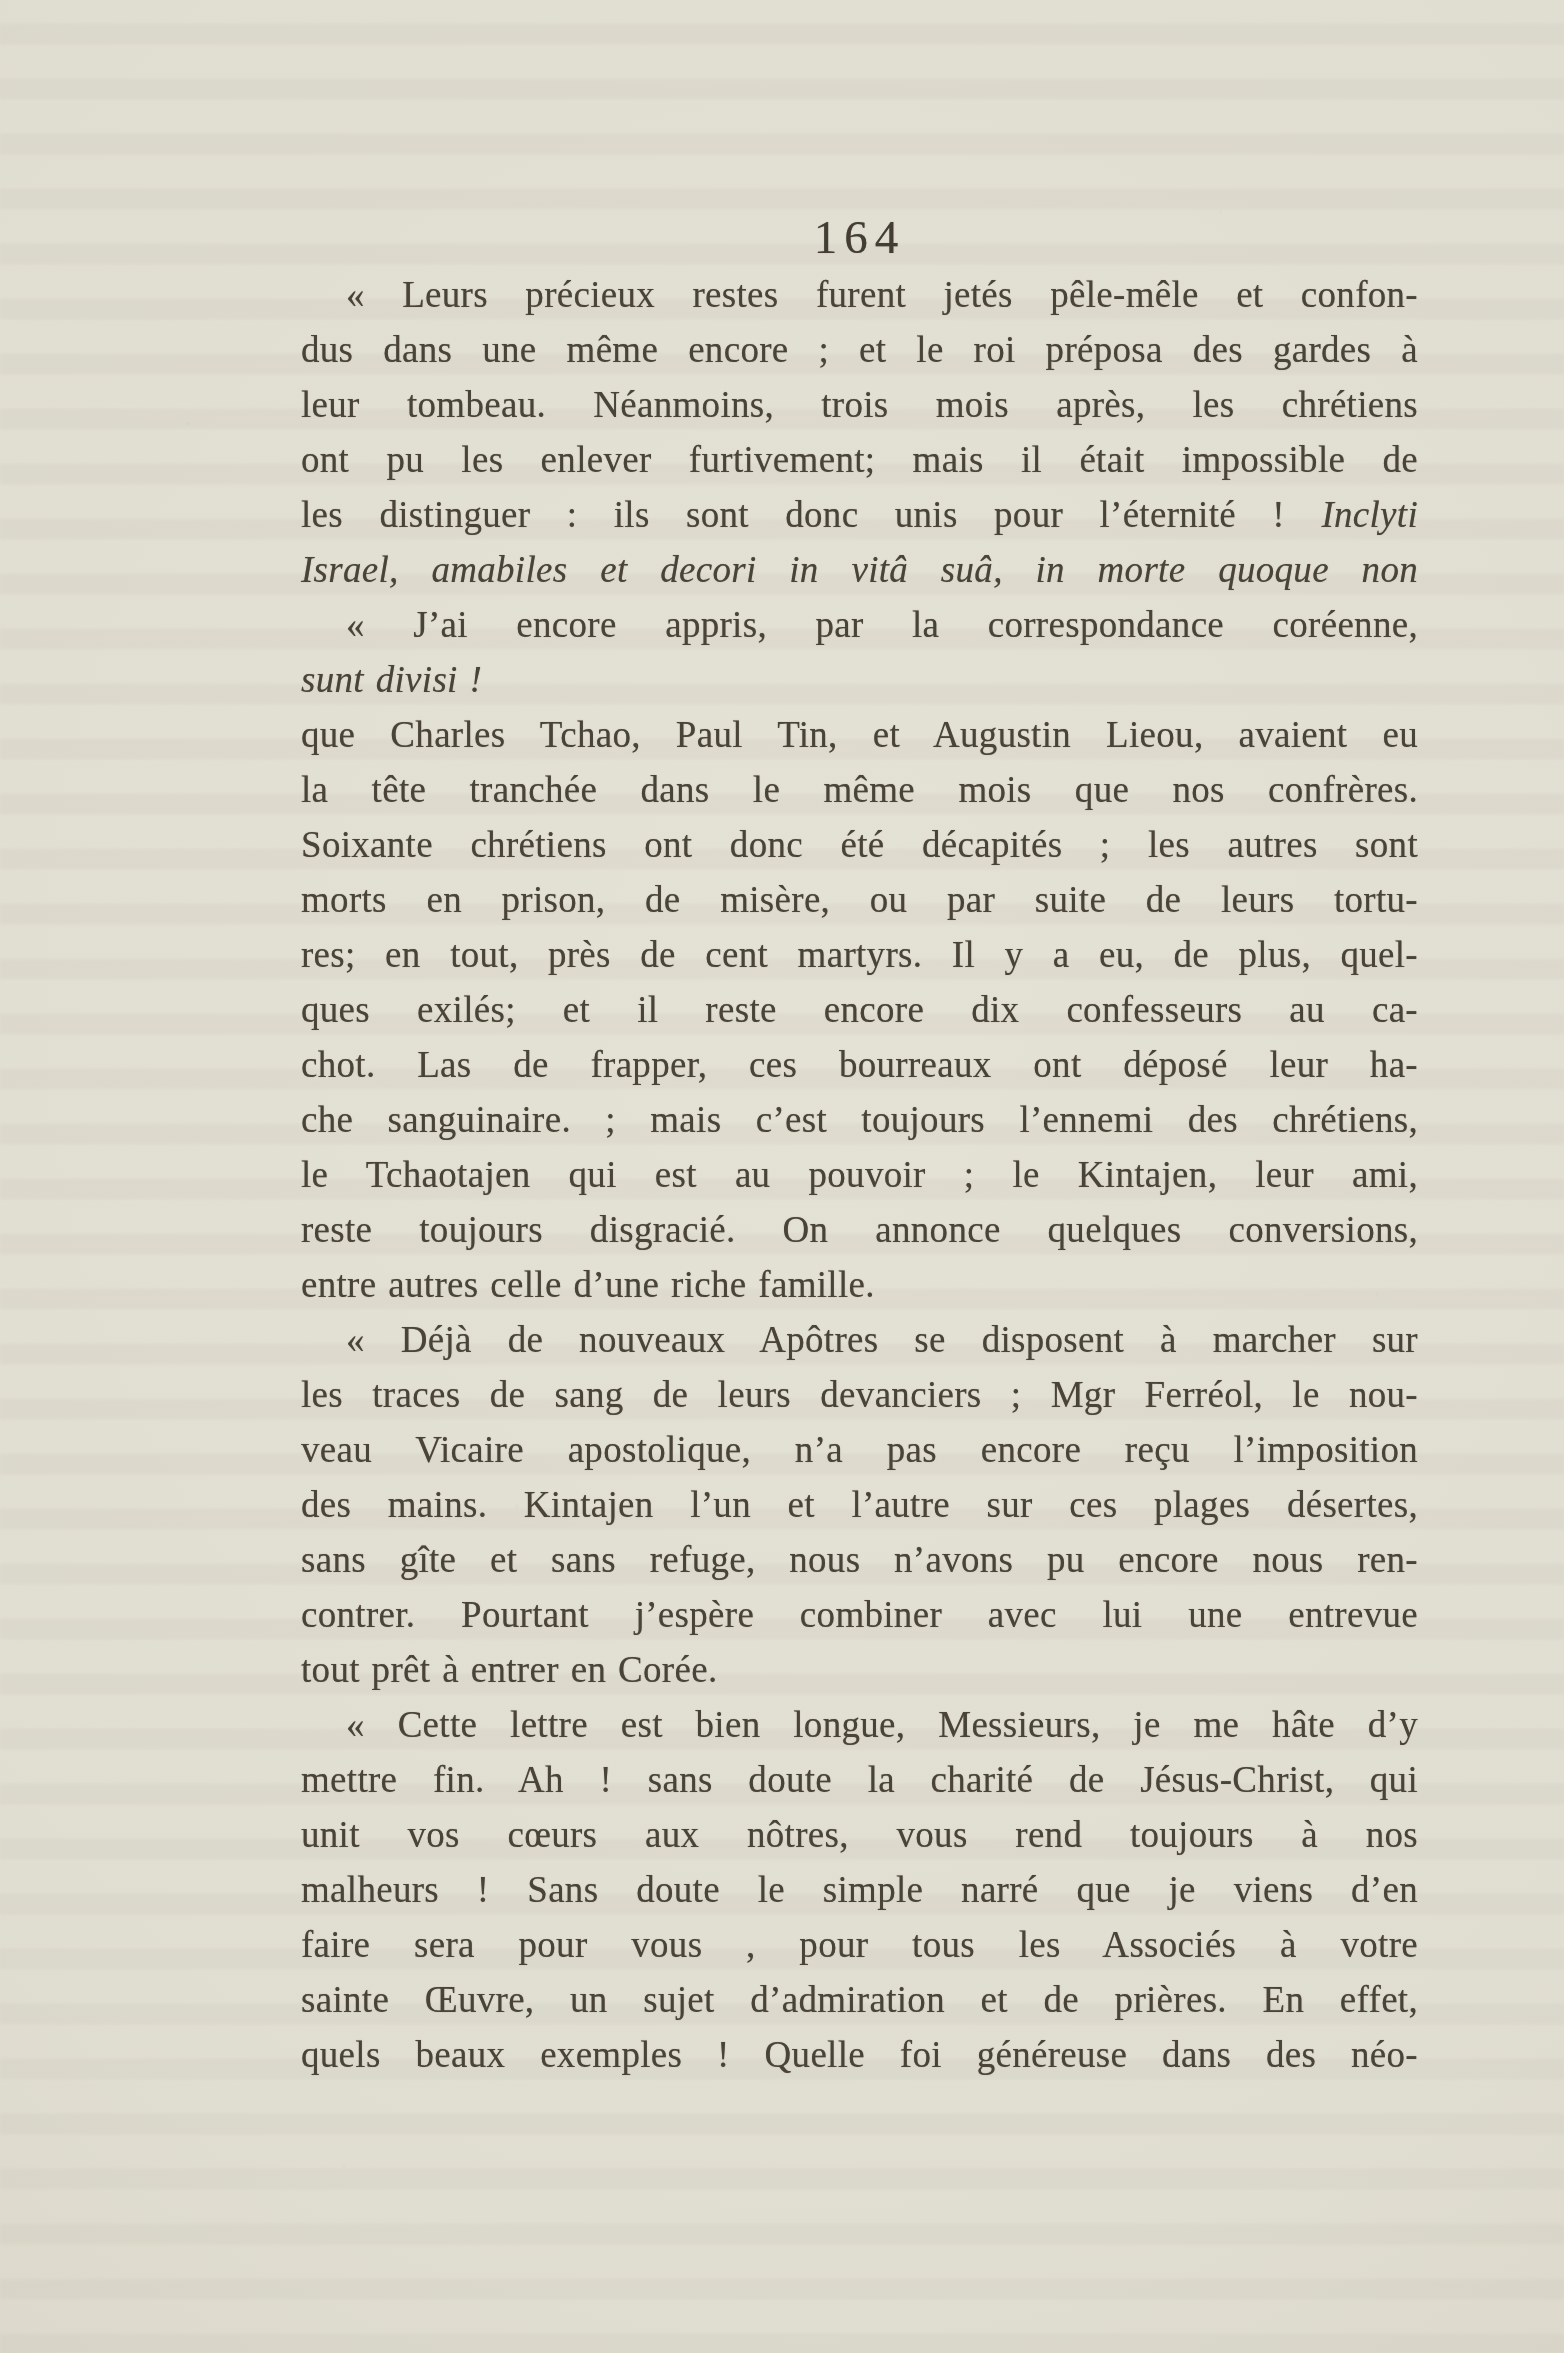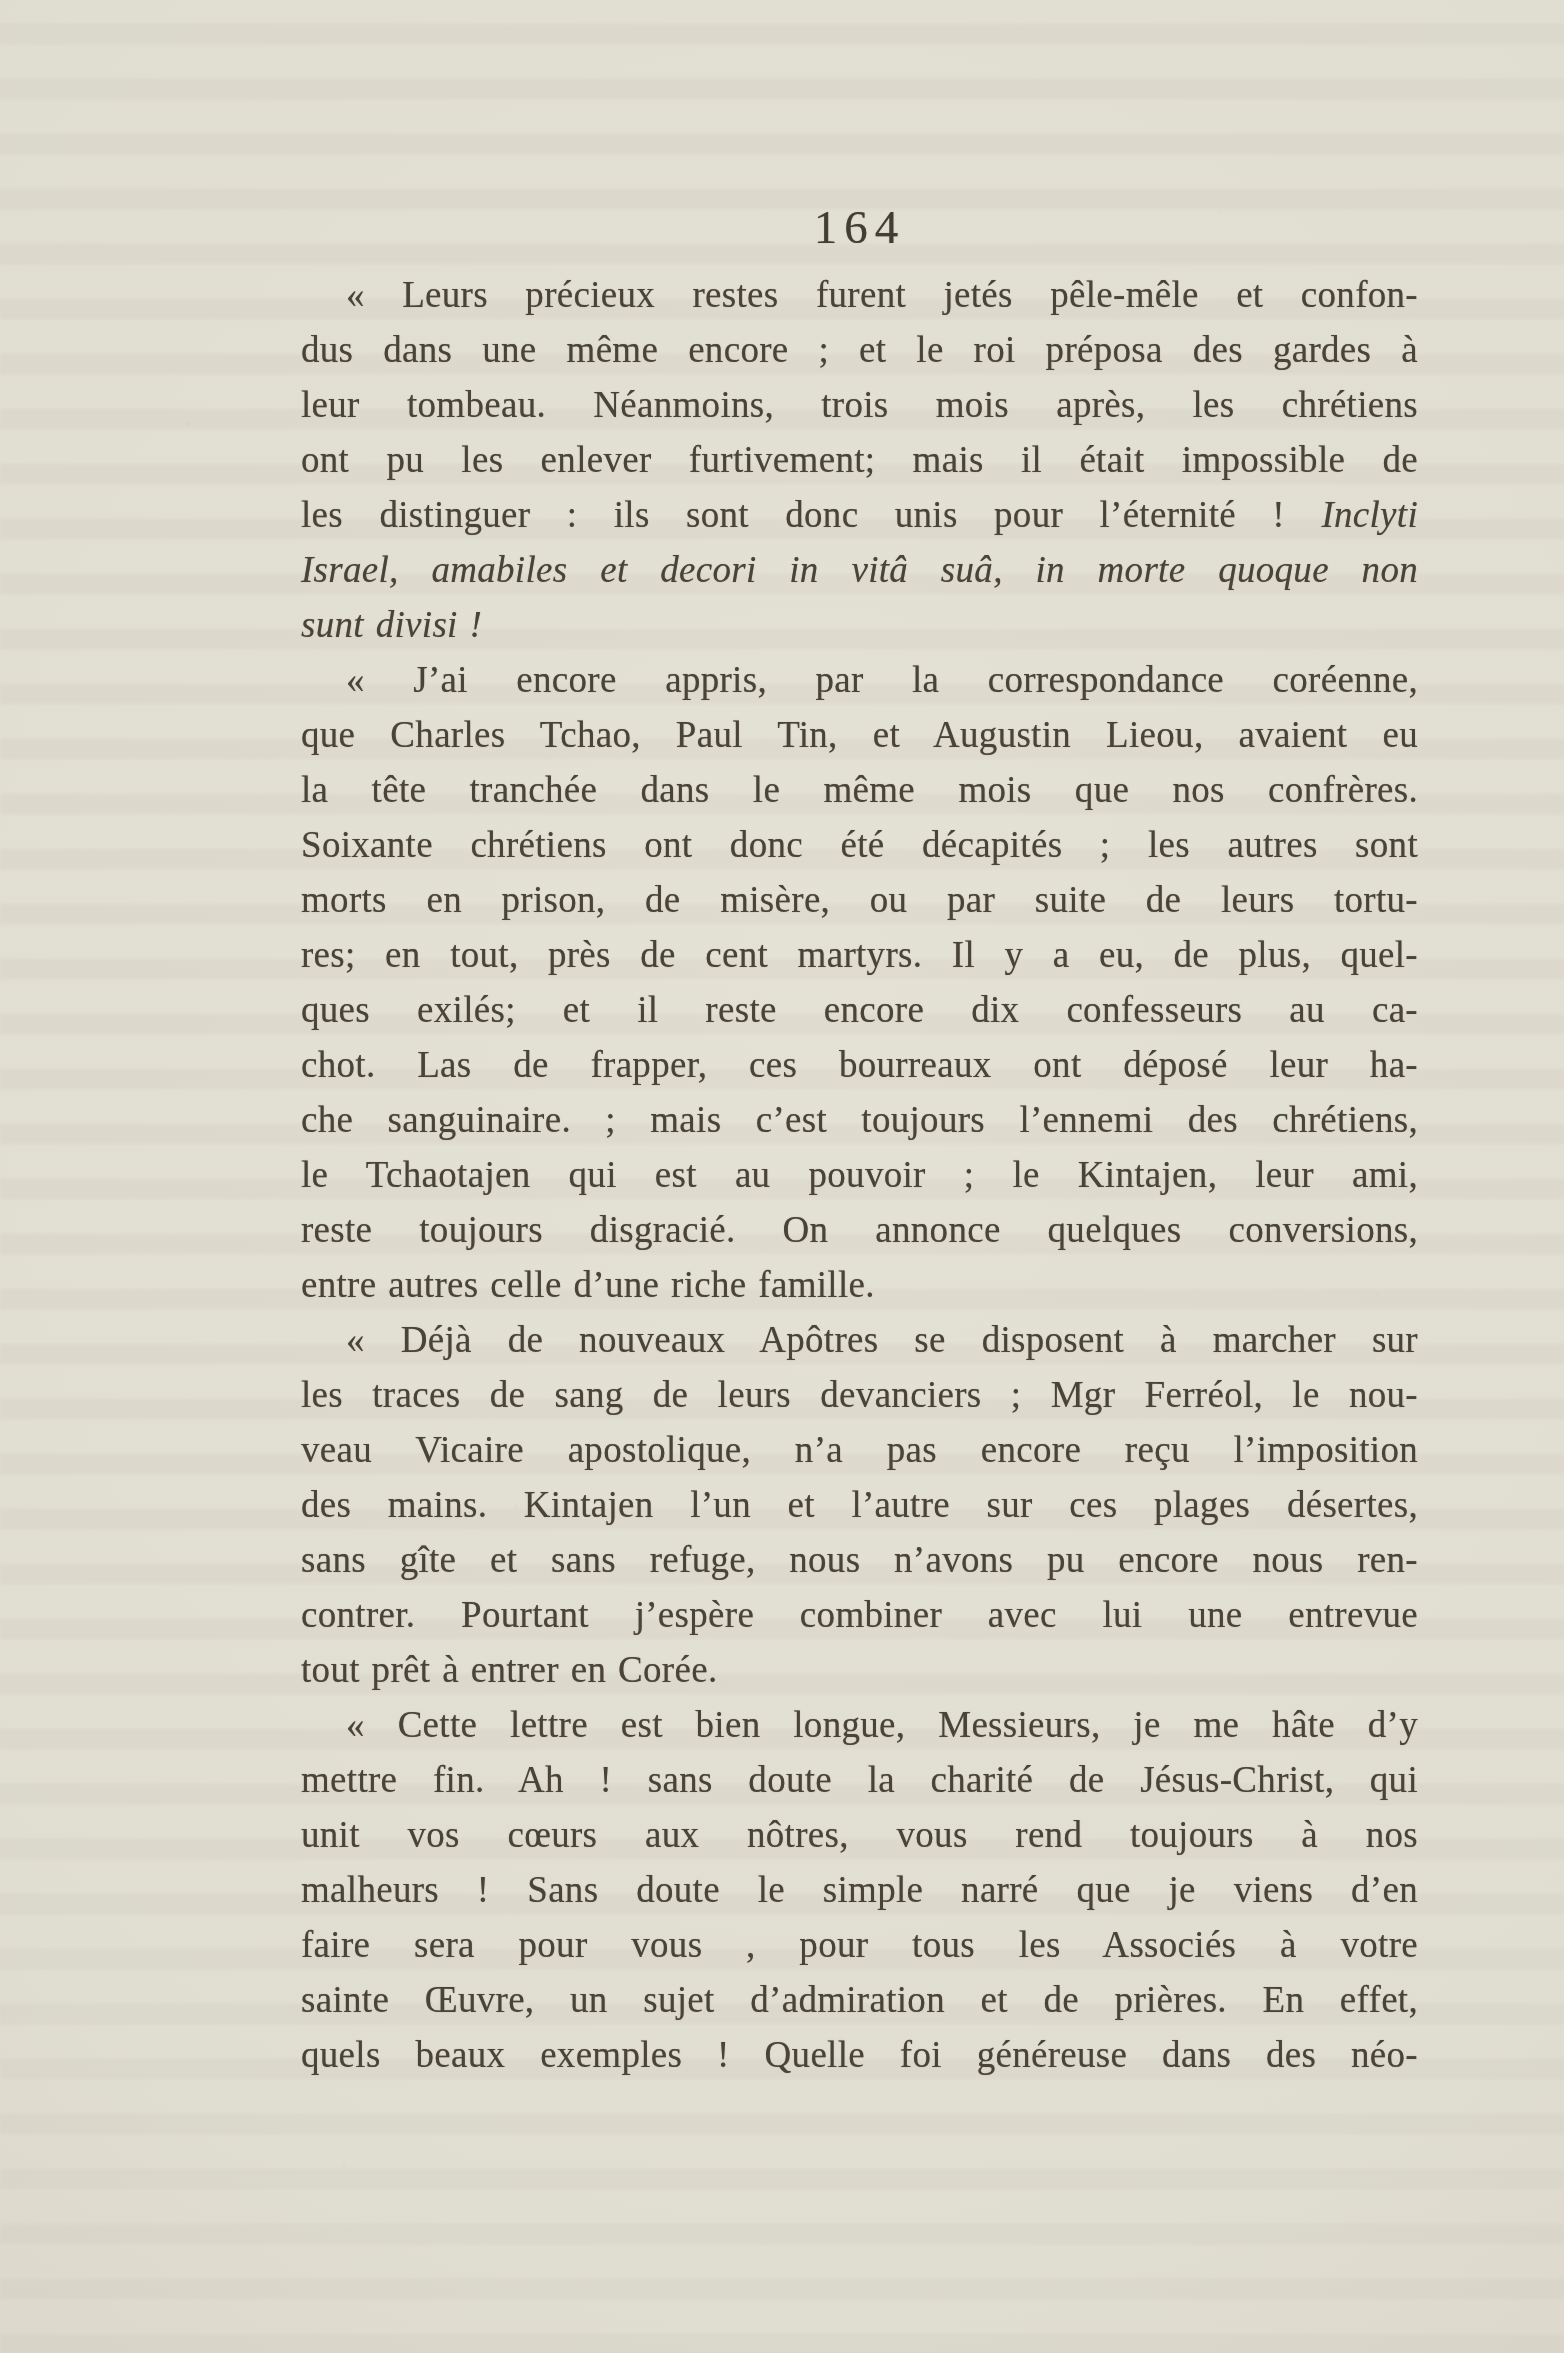--- a/index.html
+++ b/index.html
@@ -23,21 +23,21 @@
       radial-gradient(1.6px 1.6px at 62% 83%, rgba(90,80,65,.15), transparent 70%),
       radial-gradient(2.3px 2.3px at 88% 55%, rgba(90,80,65,.12), transparent 70%),
       radial-gradient(1.6px 1.6px at 22% 92%, rgba(90,80,65,.14), transparent 70%),
       repeating-linear-gradient(0deg,
         rgba(125,115,96,.045) 0px, rgba(125,115,96,.045) 20.3px,
         rgba(0,0,0,0) 20.3px, rgba(0,0,0,0) 55px);
     filter:blur(0.8px);
   }
   .page-number{
     position:absolute;
-    left:301px;width:1117px;top:200px;
+    left:301px;width:1117px;top:210px;
     text-align:center;
     font-size:47px;letter-spacing:7px;
     color:#433d33;
     text-shadow:0 0 0.8px rgba(67,61,51,.6);
   }
   .text-block{
     position:absolute;
     left:301px;top:267px;width:1117px;
   }
   .line{
@@ -60,22 +60,22 @@
 
 <div class="scan">
   <div class="page-number">164</div>
   <div class="text-block" id="lines-root">
       <div class="line indent justify"><span>« Leurs précieux restes furent jetés pêle-mêle et confon-</span></div>
       <div class="line justify"><span>dus dans une même encore ; et le roi préposa des gardes à</span></div>
       <div class="line justify"><span>leur tombeau. Néanmoins, trois mois après, les chrétiens</span></div>
       <div class="line justify"><span>ont pu les enlever furtivement; mais il était impossible de</span></div>
       <div class="line justify"><span>les distinguer : ils sont donc unis pour l’éternité ! </span><span class="italic">Inclyti</span></div>
       <div class="line justify italic"><span class="italic">Israel, amabiles et decori in vitâ suâ, in morte quoque non</span></div>
+      <div class="line indent justify"><span>« J’ai encore appris, par la correspondance coréenne,</span></div>
       <div class="line italic"><span class="italic">sunt divisi !</span></div>
-      <div class="line indent justify"><span>« J’ai encore appris, par la correspondance coréenne,</span></div>
       <div class="line justify"><span>que Charles Tchao, Paul Tin, et Augustin Lieou, avaient eu</span></div>
       <div class="line justify"><span>la tête tranchée dans le même mois que nos confrères.</span></div>
       <div class="line justify"><span>Soixante chrétiens ont donc été décapités ; les autres sont</span></div>
       <div class="line justify"><span>morts en prison, de misère, ou par suite de leurs tortu-</span></div>
       <div class="line justify"><span>res; en tout, près de cent martyrs. Il y a eu, de plus, quel-</span></div>
       <div class="line justify"><span>ques exilés; et il reste encore dix confesseurs au ca-</span></div>
       <div class="line justify"><span>chot. Las de frapper, ces bourreaux ont déposé leur ha-</span></div>
       <div class="line justify"><span>che sanguinaire. ; mais c’est toujours l’ennemi des chrétiens,</span></div>
       <div class="line justify"><span>le Tchaotajen qui est au pouvoir ; le Kintajen, leur ami,</span></div>
       <div class="line justify"><span>reste toujours disgracié. On annonce quelques conversions,</span></div>

